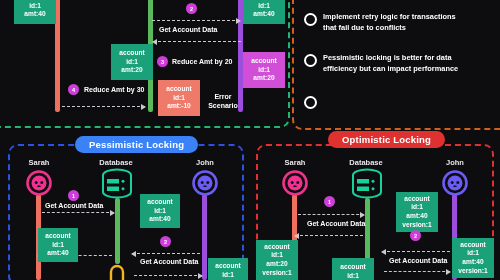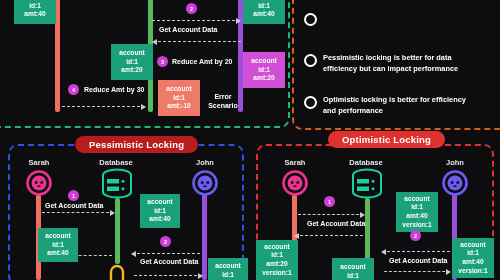--- a/index.html
+++ b/index.html
@@ -21,21 +21,21 @@
 
   .banner{
     position:absolute;
     border-radius:999px;
     font-size:9.5px;font-weight:bold;
     padding:3px 14px;
     white-space:nowrap;
     letter-spacing:.2px;
     z-index:6;
   }
-  .banner.blue{background:#b91c1c;color:#fff;}
+  .banner.blue{background:#3b82f6;color:#fff;}
   .banner.red{background:#e03131;color:#fff;}
 
   
   .actor-label{
     position:absolute;font-size:7.5px;font-weight:bold;color:#e8e8ec;
     white-space:nowrap;text-align:center;z-index:5;
   }
   .avatar{
     position:absolute;width:26px;height:26px;border-radius:50%;
     box-sizing:border-box;z-index:5;
@@ -150,30 +150,30 @@
       <div class="head"></div>
   </div>
 
   <div class="errtext" style="left:200px;top:92px;width:46px;">Error
 Scenario</div>
 
   <div class="panel orange" style="left:292px;top:-42px;width:248px;height:172px;"></div>
 
   <div class="bullet" style="left:304px;top:12px;width:224px;">
     <div class="circle"></div>
+    <div class="btext">Implement retry logic for transactions
+that fail due to conflicts</div>
   </div>
   <div class="bullet" style="left:304px;top:53px;width:224px;">
     <div class="circle"></div>
     <div class="btext">Pessimistic locking is better for data
 efficiency but can impact performance</div>
   </div>
   <div class="bullet" style="left:304px;top:95px;width:224px;">
     <div class="circle"></div>
-    <div class="btext">Optimistic locking is better for efficiency
-and performance</div>
   </div>
 
   <div class="panel blue" style="left:8px;top:144px;width:236px;height:142px;"></div>
 
   <div class="banner blue" style="left:75px;top:136px;">Pessimistic Locking</div>
 
   <div class="actor-label" style="left:14px;top:158px;width:50px;">Sarah</div>
   <div class="actor-label" style="left:88px;top:158px;width:56px;">Database</div>
   <div class="actor-label" style="left:180px;top:158px;width:50px;">John</div>
 

